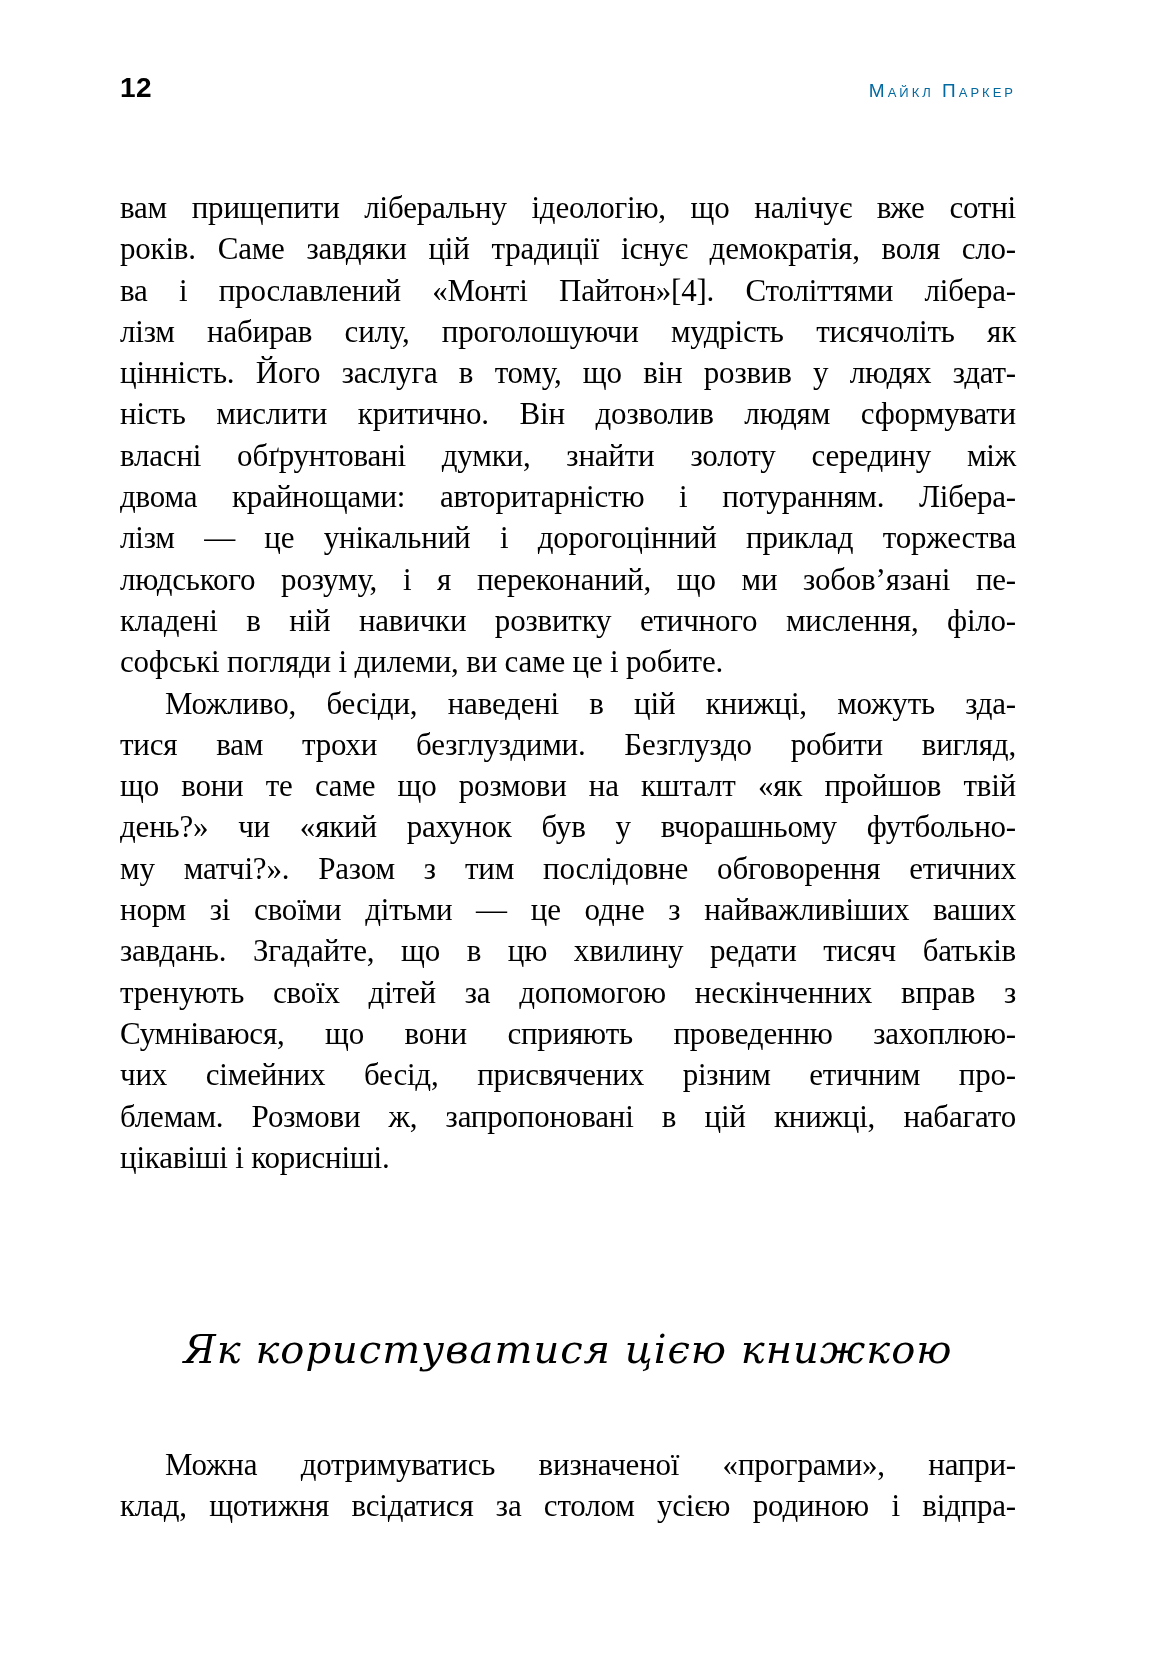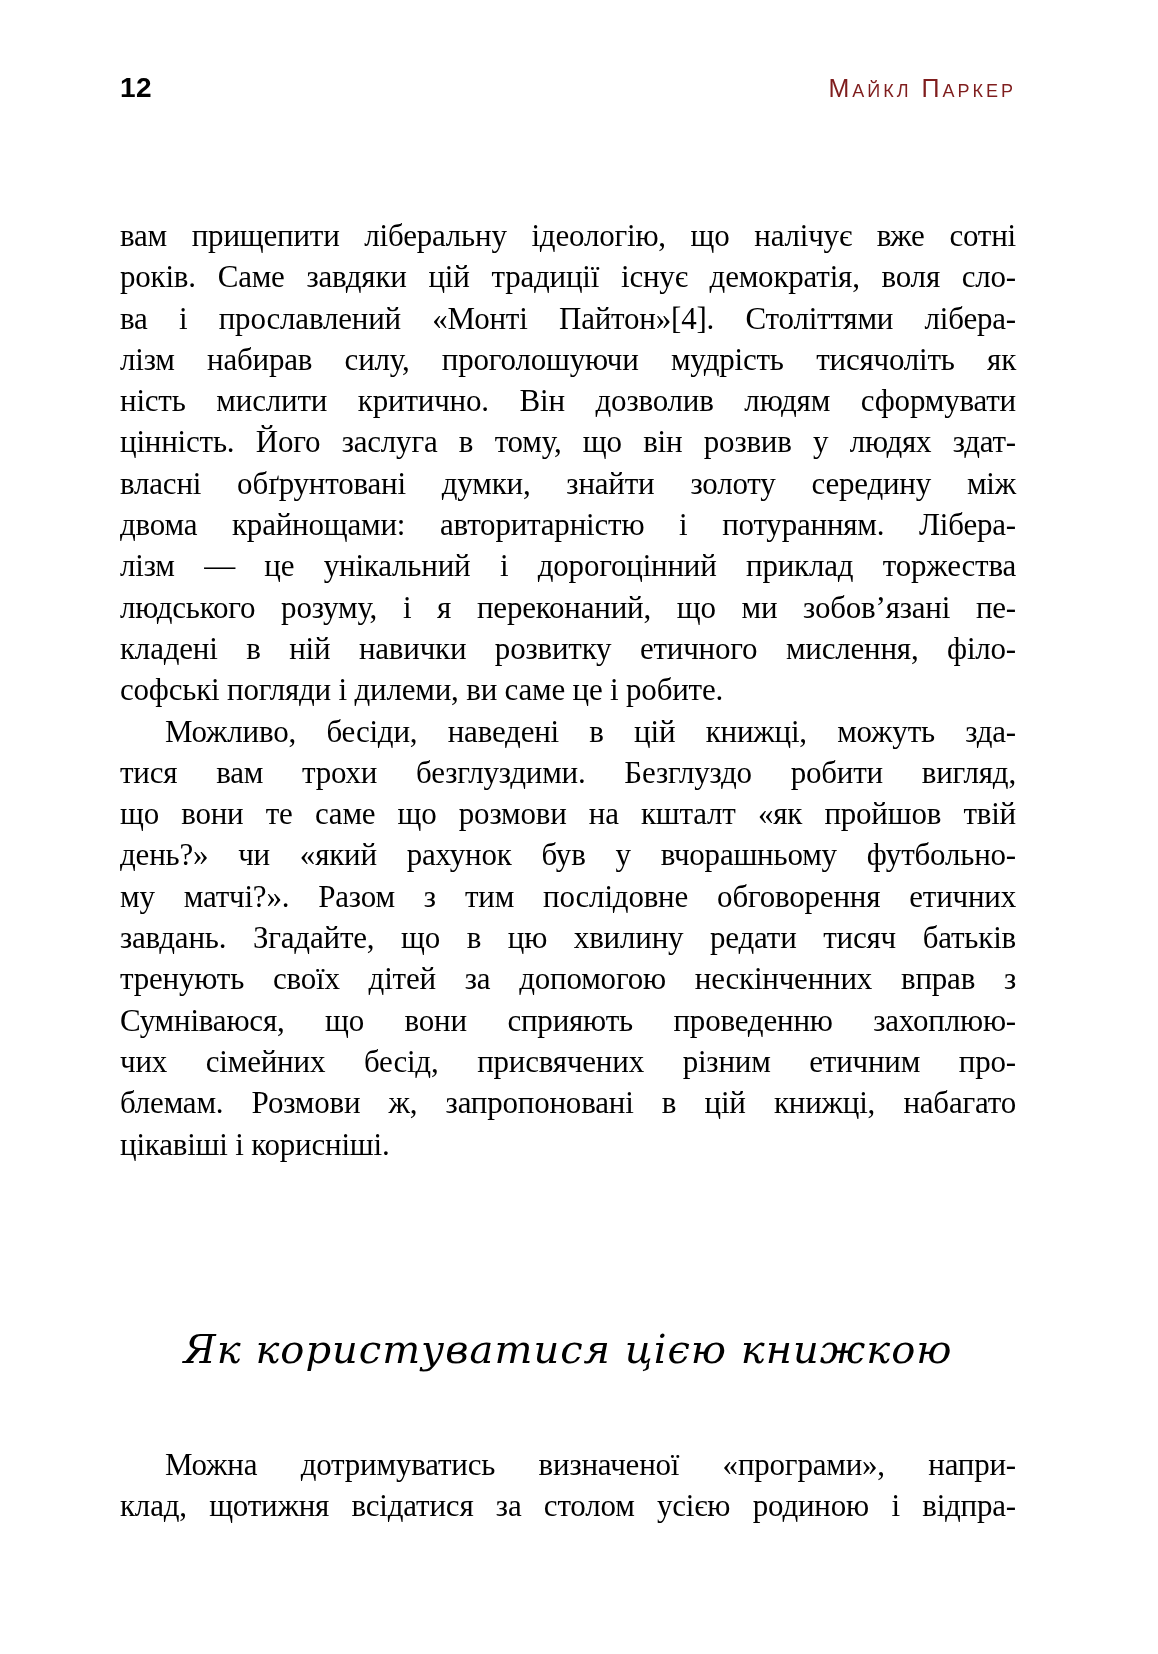--- a/index.html
+++ b/index.html
@@ -26,30 +26,30 @@
     justify-content: space-between;
     align-items: baseline;
     font-family: "Liberation Sans", sans-serif;
   }
   .page-number {
     font-size: 28px;
     font-weight: 700;
     letter-spacing: 0.5px;
   }
   .running-head {
-    font-size: 25px;
+    font-size: 19px;
     font-weight: 400;
     font-variant: small-caps;
     letter-spacing: 3px;
-    color: #7f1d1d;
+    color: #0369a1;
   }
   
   .body-text {
     position: absolute;
-    top: 215px;
+    top: 187px;
     left: 120px;
     width: 896px;
     font-size: 31px;
     line-height: 41.3px;
     letter-spacing: -0.2px;
   }
   .para { margin: 0; padding: 0; }
   .line {
     text-align: justify;
     text-align-last: justify;
@@ -93,36 +93,37 @@
     <span class="running-head">Майкл Паркер</span>
   </div>
 
   <div class="body-text">
 
     <div class="para">
       <div class="line">вам прищепити ліберальну ідеологію, що налічує вже сотні</div>
       <div class="line">років. Саме завдяки цій традиції існує демократія, воля сло-</div>
       <div class="line">ва і прославлений «Монті Пайтон»[4]. Століттями лібера-</div>
       <div class="line">лізм набирав силу, проголошуючи мудрість тисячоліть як</div>
+      <div class="line">цінність. Його заслуга в тому, що він розвив у людях здат-</div>
       <div class="line">ність мислити критично. Він дозволив людям сформувати</div>
-      <div class="line">цінність. Його заслуга в тому, що він розвив у людях здат-</div>
       <div class="line">власні обґрунтовані думки, знайти золоту середину між</div>
       <div class="line">двома крайнощами: авторитарністю і потуранням. Лібера-</div>
       <div class="line">лізм — це унікальний і дорогоцінний приклад торжества</div>
       <div class="line">людського розуму, і я переконаний, що ми зобов’язані пе-</div>
       <div class="line">кладені в ній навички розвитку етичного мислення, філо-</div>
       <div class="line end">софські погляди і дилеми, ви саме це і робите.</div>
     </div>
 
     <div class="para">
       <div class="line indent">Можливо, бесіди, наведені в цій книжці, можуть зда-</div>
       <div class="line">тися вам трохи безглуздими. Безглуздо робити вигляд,</div>
       <div class="line">що вони те саме що розмови на кшталт «як пройшов твій</div>
       <div class="line">день?» чи «який рахунок був у вчорашньому футбольно-</div>
       <div class="line">му матчі?». Разом з тим послідовне обговорення етичних</div>
+      <div class="line">норм зі своїми дітьми — це одне з найважливіших ваших</div>
       <div class="line">завдань. Згадайте, що в цю хвилину редати тисяч батьків</div>
       <div class="line">тренують своїх дітей за допомогою нескінченних вправ з</div>
       <div class="line">Сумніваюся, що вони сприяють проведенню захоплюю-</div>
       <div class="line">чих сімейних бесід, присвячених різним етичним про-</div>
       <div class="line">блемам. Розмови ж, запропоновані в цій книжці, набагато</div>
       <div class="line end">цікавіші і корисніші.</div>
     </div>
 
   </div>
 

